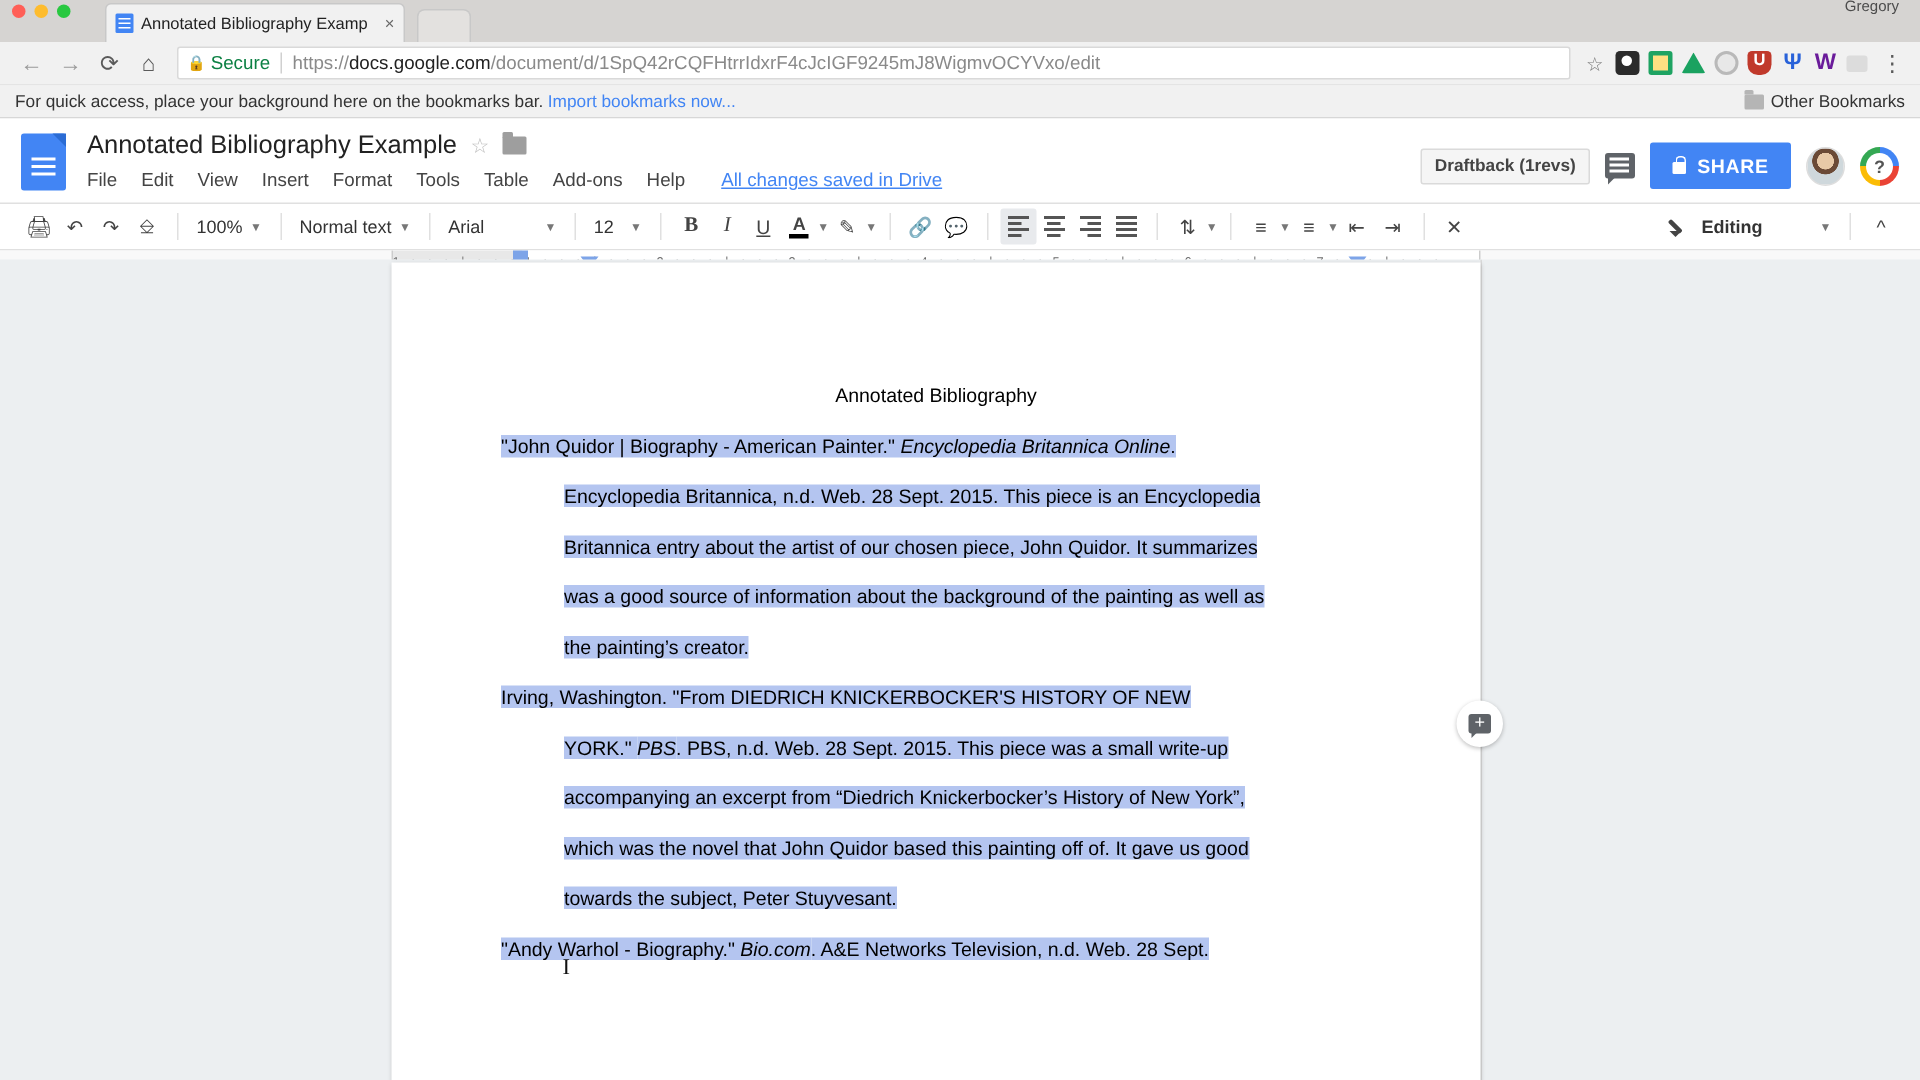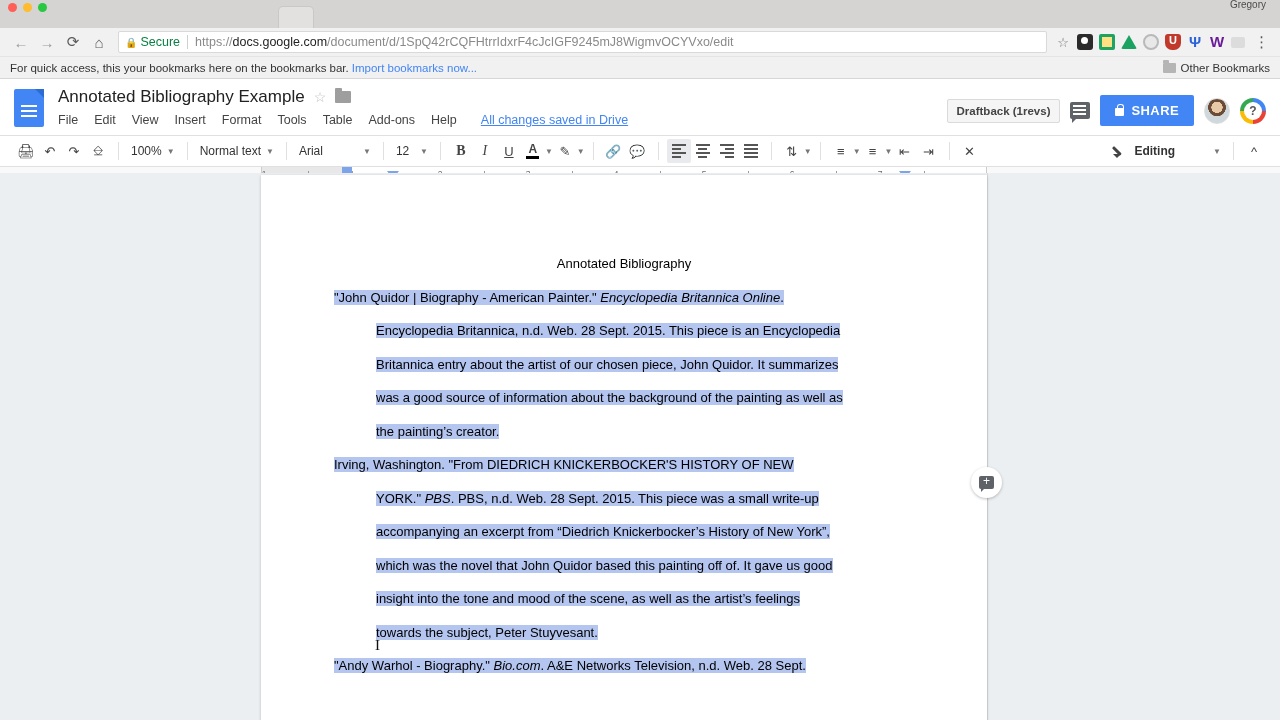--- a/index.html
+++ b/index.html
@@ -336,20 +336,25 @@
 <div class="os-bar">
   <div class="traffic">
     <span class="dot red"></span>
     <span class="dot yellow"></span>
     <span class="dot green"></span>
   </div>
   <div class="os-user">Gregory</div>
 </div>
 
 <div class="tabstrip">
+  <div class="tab">
+    <span class="tab-favicon"></span>
+    <span class="tab-title">Annotated Bibliography Examp</span>
+    <span class="tab-close">×</span>
+  </div>
   <div class="tab-new"></div>
 </div>
 
 <div class="omnirow">
   <span class="navbtn">←</span>
   <span class="navbtn">→</span>
   <span class="navbtn active">⟳</span>
   <span class="navbtn active">⌂</span>
 
   <div class="urlbox">
@@ -368,21 +373,21 @@
     <span class="ext globe"></span>
     <span class="ext shield"></span>
     <span class="ext wye">Ψ</span>
     <span class="ext dubya">W</span>
     <span class="ext gray"></span>
     <span class="kebab">⋮</span>
   </div>
 </div>
 
 <div class="bookmarks">
-  <span class="bm-hint">For quick access, this your bookmarks here on the bookmarks bar.</span>
+  <span class="bm-hint">For quick access, place your background here on the bookmarks bar.</span>
   <span class="bm-link">Import bookmarks now...</span>
   <span class="bm-right">
     <span class="folder-ico"></span>
     <span>Other Bookmarks</span>
   </span>
 </div>
 
 <div class="docs-header">
   <div class="docs-logo"></div>
 
@@ -628,21 +633,20 @@
             <div class="ln ind"><span class="hl">Encyclopedia Britannica, n.d. Web. 28 Sept. 2015. This piece is an Encyclopedia</span></div>
             <div class="ln ind"><span class="hl">Britannica entry about the artist of our chosen piece, John Quidor. It summarizes</span></div>
             <div class="ln ind"><span class="hl">was a good source of information about the background of the painting as well as</span></div>
             <div class="ln ind"><span class="hl">the painting’s creator.</span></div>
           </div>
           <div>
             <div class="ln"><span class="hl">Irving, Washington. "From DIEDRICH KNICKERBOCKER'S HISTORY OF NEW</span></div>
             <div class="ln ind"><span class="hl">YORK." </span><span class="hl itl">PBS</span><span class="hl">. PBS, n.d. Web. 28 Sept. 2015. This piece was a small write-up</span></div>
             <div class="ln ind"><span class="hl">accompanying an excerpt from “Diedrich Knickerbocker’s History of New York”,</span></div>
             <div class="ln ind"><span class="hl">which was the novel that John Quidor based this painting off of. It gave us good</span></div>
-            <div class="ln ind"><span class="hl">insight into the tone and mood of the scene, as well as the artist’s feelings</span></div>
             <div class="ln ind"><span class="hl">towards the subject, Peter Stuyvesant.</span></div>
           </div>
           <div>
             <div class="ln"><span class="hl">"Andy Warhol - Biography." </span><span class="hl itl">Bio.com</span><span class="hl">. A&amp;E Networks Television, n.d. Web. 28 Sept.</span></div>
           </div>
         </div>
     </div>
   </div>
 
   <div class="mouse-caret">I</div>

